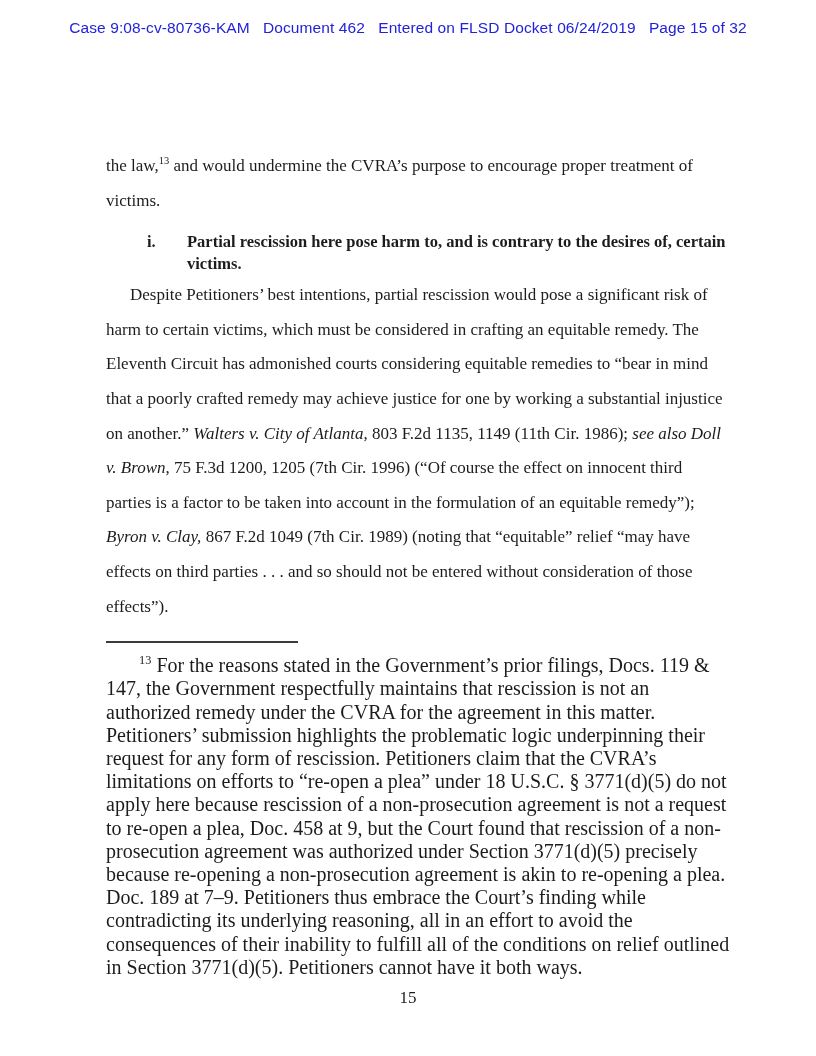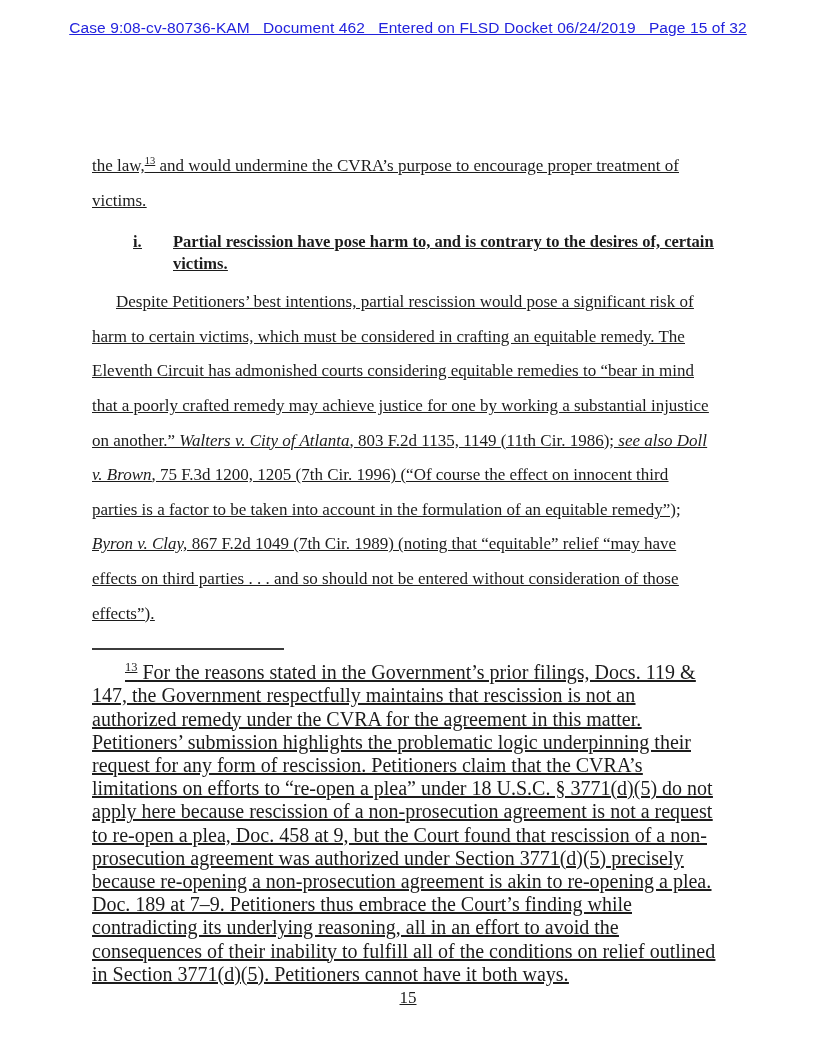--- a/index.html
+++ b/index.html
@@ -1,15 +1,15 @@
 <!DOCTYPE html>
 <html style="--header-blue: #2222dd; --body-text: #1c1c1c; --separator: #3c3c3c; --background: #ffffff;"><head>
 <meta charset="utf-8">
 <style>
-  * { margin: 0; padding: 0; box-sizing: border-box; text-decoration: underline; }
+  * { margin: 0; padding: 0; box-sizing: border-box; }
   html, body { width: 816px; height: 1056px; }
   body {
     background: var(--background, #ffffff);
     font-family: "Liberation Serif", serif;
     color: var(--body-text, #1c1c1c);
     position: relative;
     overflow: hidden;
   }
   .page {
     position: absolute;
@@ -23,32 +23,32 @@
     width: 100%;
     text-align: center;
     font-family: "Liberation Sans", sans-serif;
     font-size: 15.5px;
     letter-spacing: 0.1px;
     color: var(--header-blue, #2222dd);
     white-space: pre;
   }
   .content {
     position: absolute;
-    left: 92px;
+    left: 106px;
     top: 149px;
     width: 624px;
   }
   .para {
     font-size: 17px;
     line-height: 34.6px;
     text-align: left;
   }
   .para2 {
     text-indent: 24px;
-    margin-top: 11px;
+    margin-top: 4px;
   }
   .heading {
     display: flex;
     margin-top: 13px;
     padding-left: 41px;
     font-weight: bold;
     font-size: 16.5px;
     line-height: 21.5px;
   }
   .heading-num {
@@ -88,21 +88,21 @@
 <div class="page">
 
   <div class="stamp">Case 9:08-cv-80736-KAM   Document 462   Entered on FLSD Docket 06/24/2019   Page 15 of 32</div>
 
   <div class="content">
 
     <p class="para"><span>the law,</span><sup>13</sup><span> and would undermine the CVRA’s purpose to encourage proper treatment of victims.</span></p>
 
     <div class="heading">
       <span class="heading-num">i.</span>
-      <span class="heading-text">Partial rescission have pose harm to, and is contrary to the desires of, certain victims.</span>
+      <span class="heading-text">Partial rescission here pose harm to, and is contrary to the desires of, certain victims.</span>
     </div>
 
     <p class="para para2"><span>Despite Petitioners’ best intentions, partial rescission would pose a significant risk of harm to certain victims, which must be considered in crafting an equitable remedy. The Eleventh Circuit has admonished courts considering equitable remedies to “bear in mind that a poorly crafted remedy may achieve justice for one by working a substantial injustice on another.” </span><span style="font-style: italic;">Walters v. City of Atlanta</span><span>, 803 F.2d 1135, 1149 (11th Cir. 1986); </span><span style="font-style: italic;">see also Doll v. Brown</span><span>, 75 F.3d 1200, 1205 (7th Cir. 1996) (“Of course the effect on innocent third parties is a factor to be taken into account in the formulation of an equitable remedy”); </span><span style="font-style: italic;">Byron v. Clay,</span><span> 867 F.2d 1049 (7th Cir. 1989) (noting that “equitable” relief “may have effects on third parties . . . and so should not be entered without consideration of those effects”).</span></p>
 
     <div class="footnote-sep"></div>
 
     <p class="footnote"><sup>13</sup><span> For the reasons stated in the Government’s prior filings, Docs. 119 &amp; 147, the Government respectfully maintains that rescission is not an authorized remedy under the CVRA for the agreement in this matter. Petitioners’ submission highlights the problematic logic underpinning their request for any form of rescission. Petitioners claim that the CVRA’s limitations on efforts to “re-open a plea” under 18 U.S.C. § 3771(d)(5) do not apply here because rescission of a non-prosecution agreement is not a request to re-open a plea, Doc. 458 at 9, but the Court found that rescission of a non-prosecution agreement was authorized under Section 3771(d)(5) precisely because re-opening a non-prosecution agreement is akin to re-opening a plea. Doc. 189 at 7–9. Petitioners thus embrace the Court’s finding while contradicting its underlying reasoning, all in an effort to avoid the consequences of their inability to fulfill all of the conditions on relief outlined in Section 3771(d)(5). Petitioners cannot have it both ways.</span></p>
 
   </div>
 

